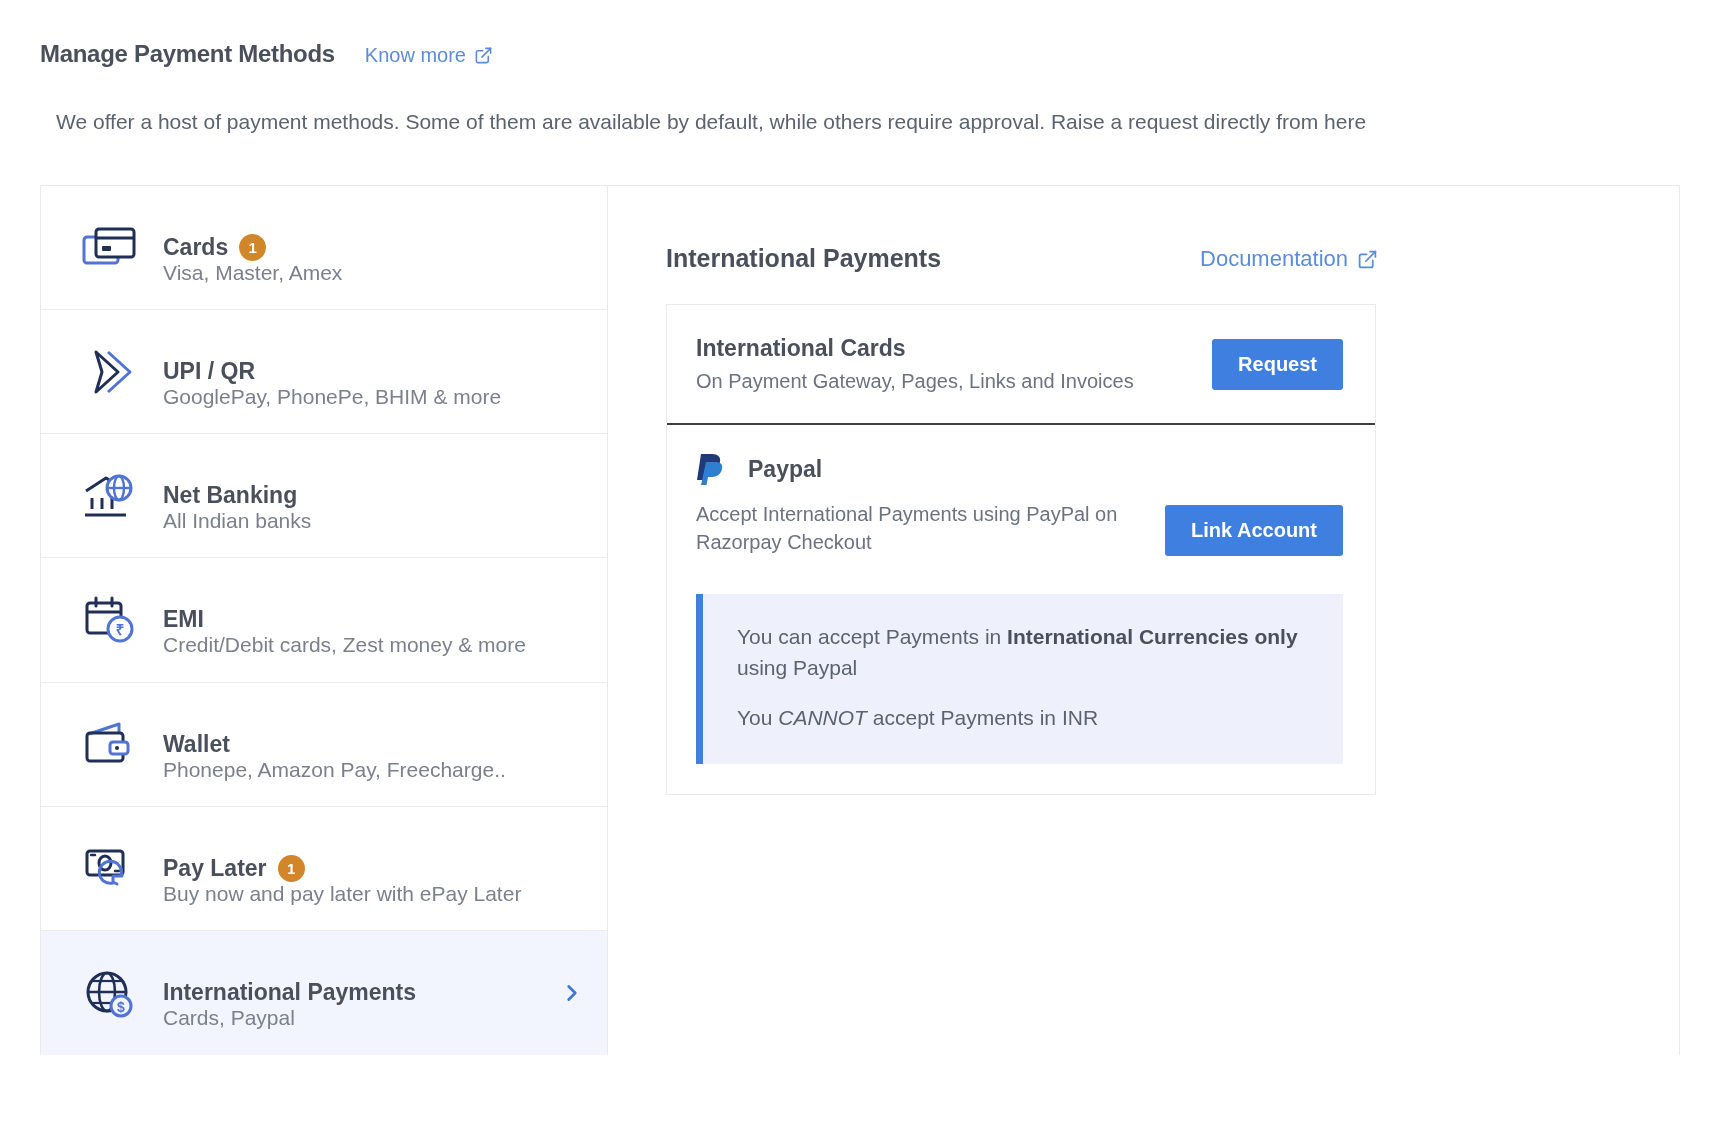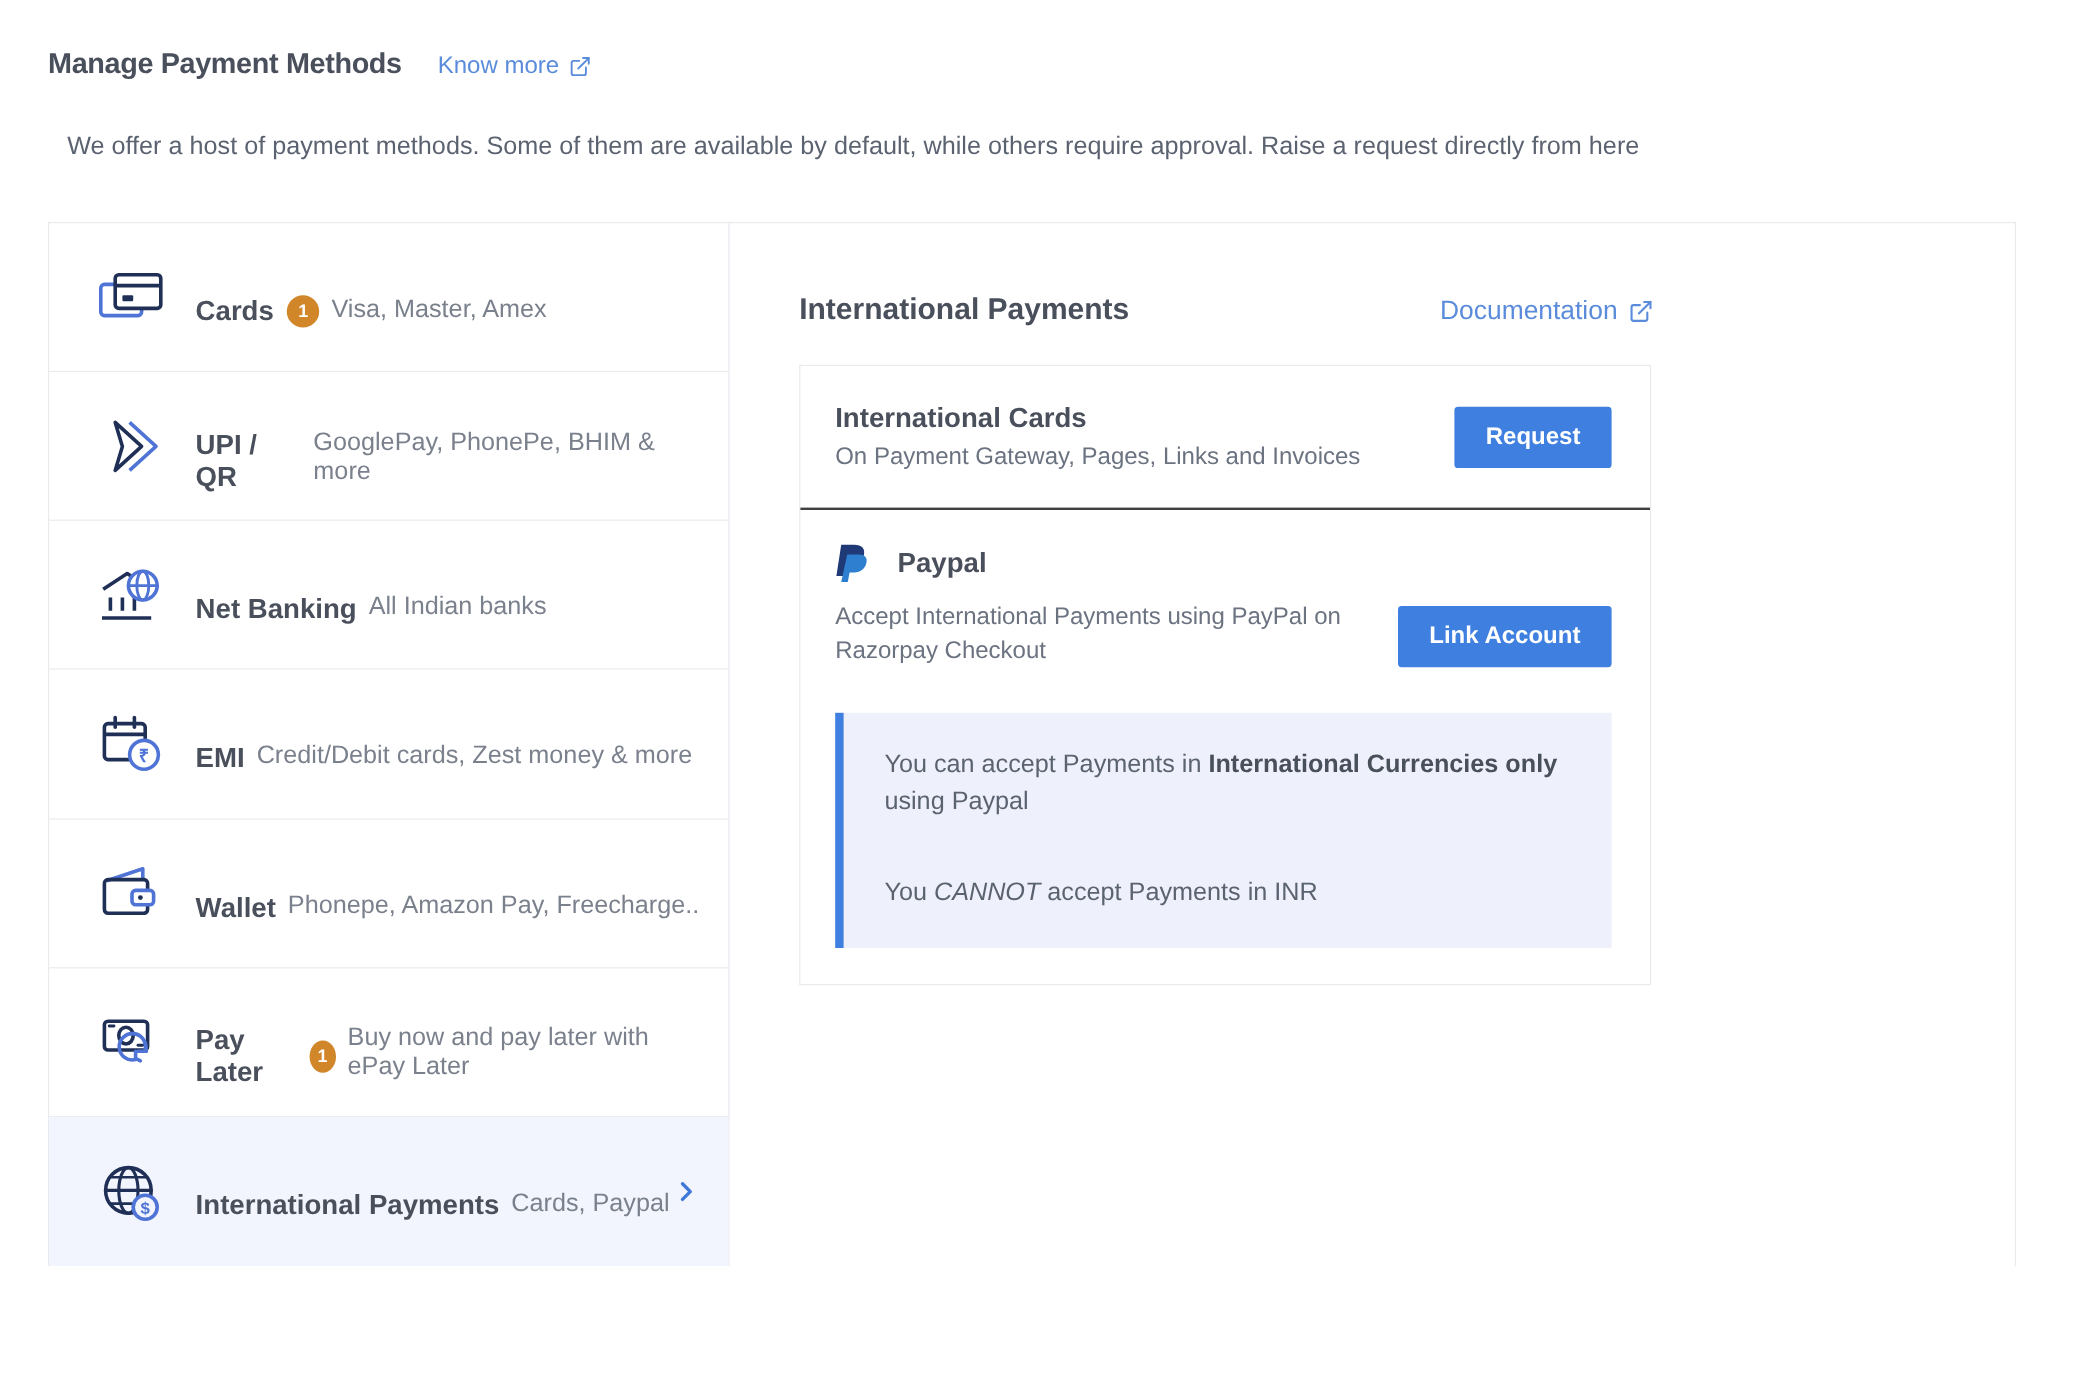--- a/index.html
+++ b/index.html
@@ -57,21 +57,21 @@
     padding: 0 22px 0 38px;
     cursor: pointer;
     position: relative;
   }
   .method.selected { background: #f2f5fd; border-bottom: none; }
   .method-icon {
     width: 62px; min-width: 62px; height: 56px;
     display: flex; align-items: center; justify-content: center;
     margin-right: 22px;
   }
-  .method-text { flex: 1; display: flex; flex-direction: row; gap: 10px; margin-top: 24px; }
+  .method-text { flex: 1; display: flex; flex-direction: column; gap: 0; margin-top: 24px; }
   .method-title-row { display:flex; align-items:center; gap: 11px; }
   .method-title { font-size: 23px; font-weight: 700; color: #4a4f5c; }
   .badge {
     width: 27px; height: 27px; border-radius: 50%;
     background: #d08629; color: #fff;
     font-size: 15px; font-weight: 700;
     display: flex; align-items: center; justify-content: center;
     line-height: 1;
   }
   .method-sub { font-size: 21px; color: #7a808c; }
@@ -126,21 +126,21 @@
     font-size: 20px; color: #6b7280; line-height: 1.38;
     margin-top: 14px; max-width: 430px;
   }
   .notice {
     margin-top: 38px;
     background: #eef1fb;
     border-left: 7px solid #3f7fe0;
     padding: 28px 30px 30px 34px;
   }
   .notice p { margin: 0; font-size: 21px; color: #5b6270; line-height: 1.45; }
-  .notice p + p { margin-top: 46px; }
+  .notice p + p { margin-top: 20px; }
   .notice b { font-weight: 700; color: #4a4f5c; }
   .notice i { font-style: italic; }
 </style>
 </head>
 <body>
 
 <div class="page">
 
   <div class="header-row">
     <span class="page-title">Manage Payment Methods</span>

